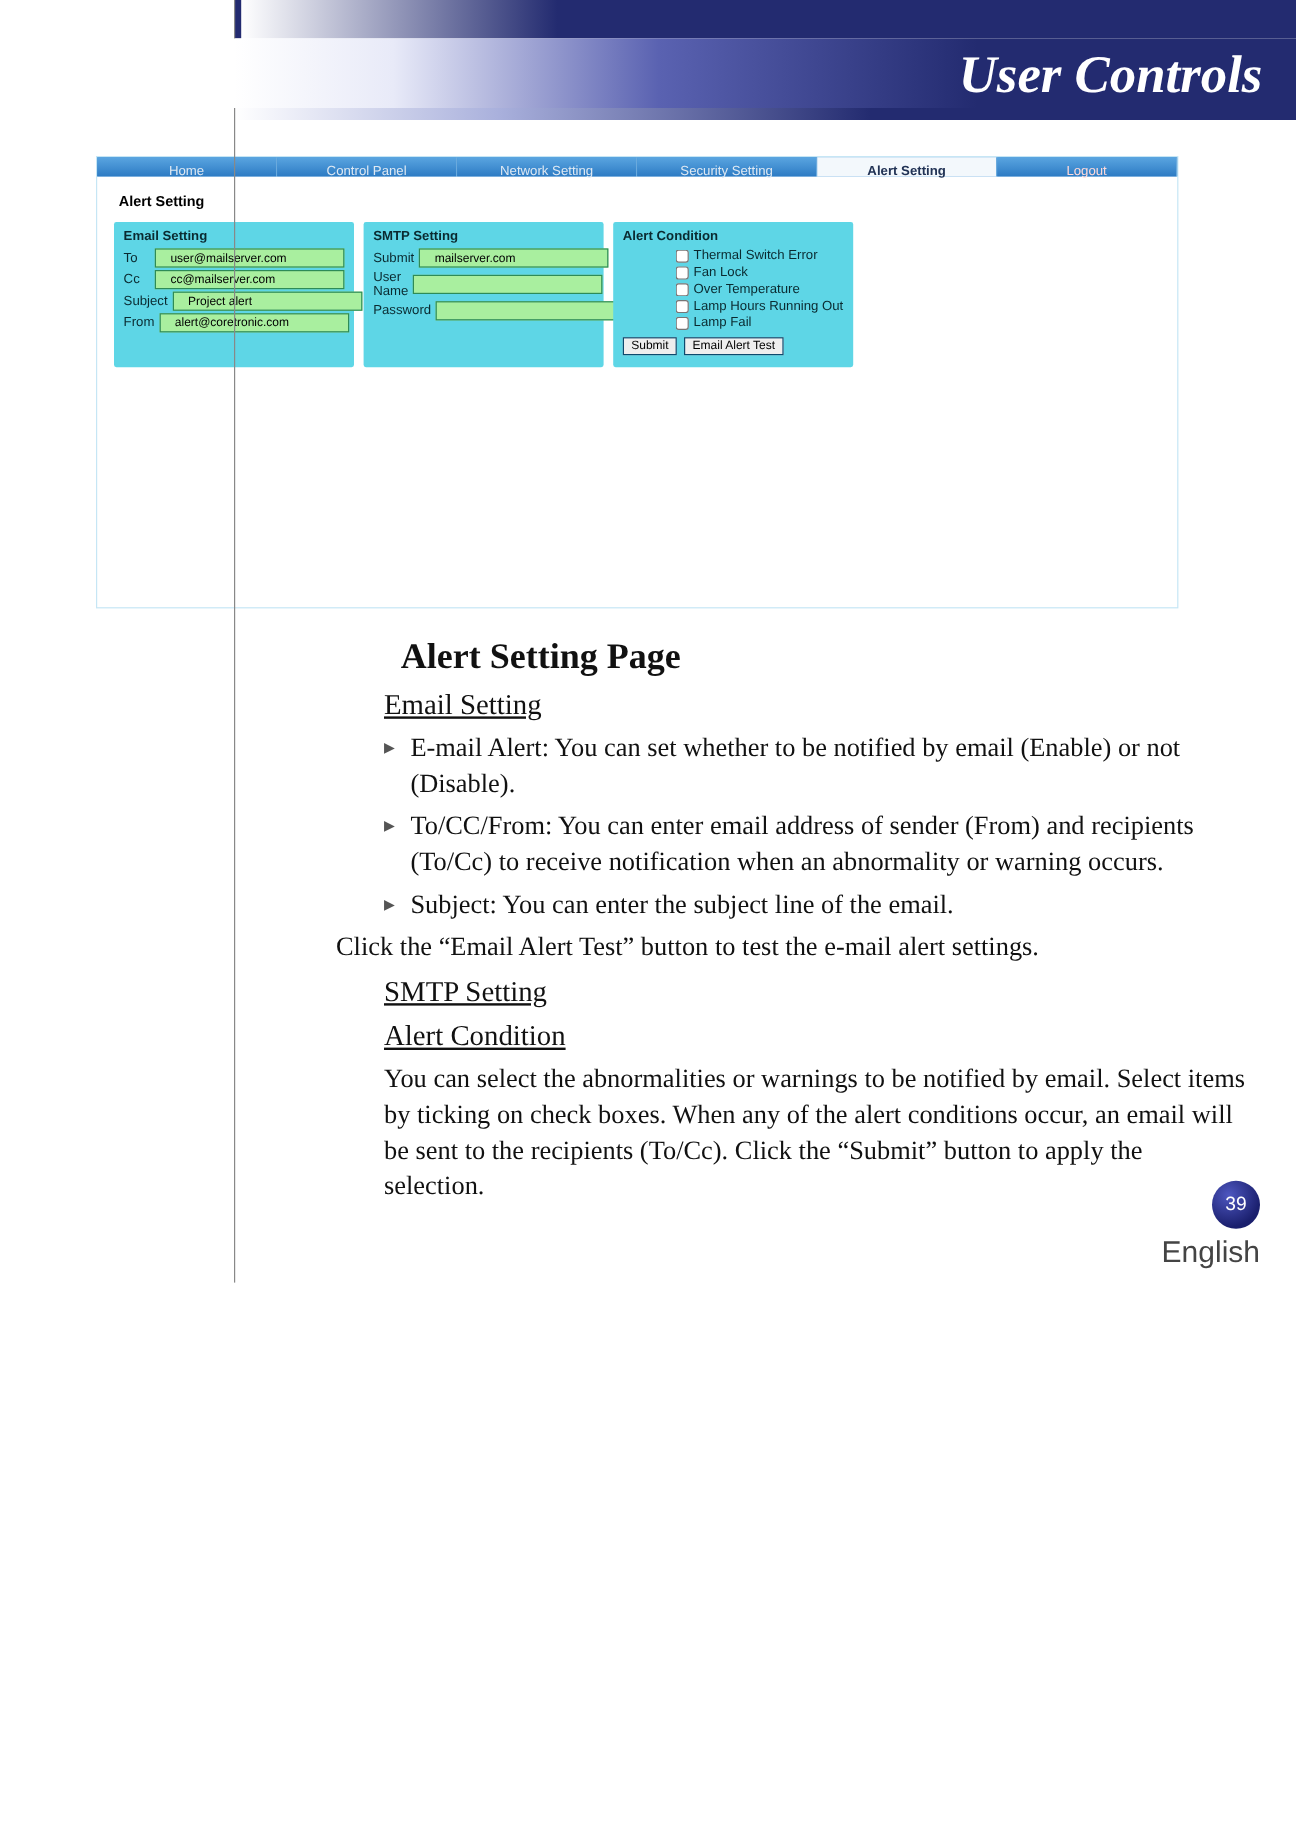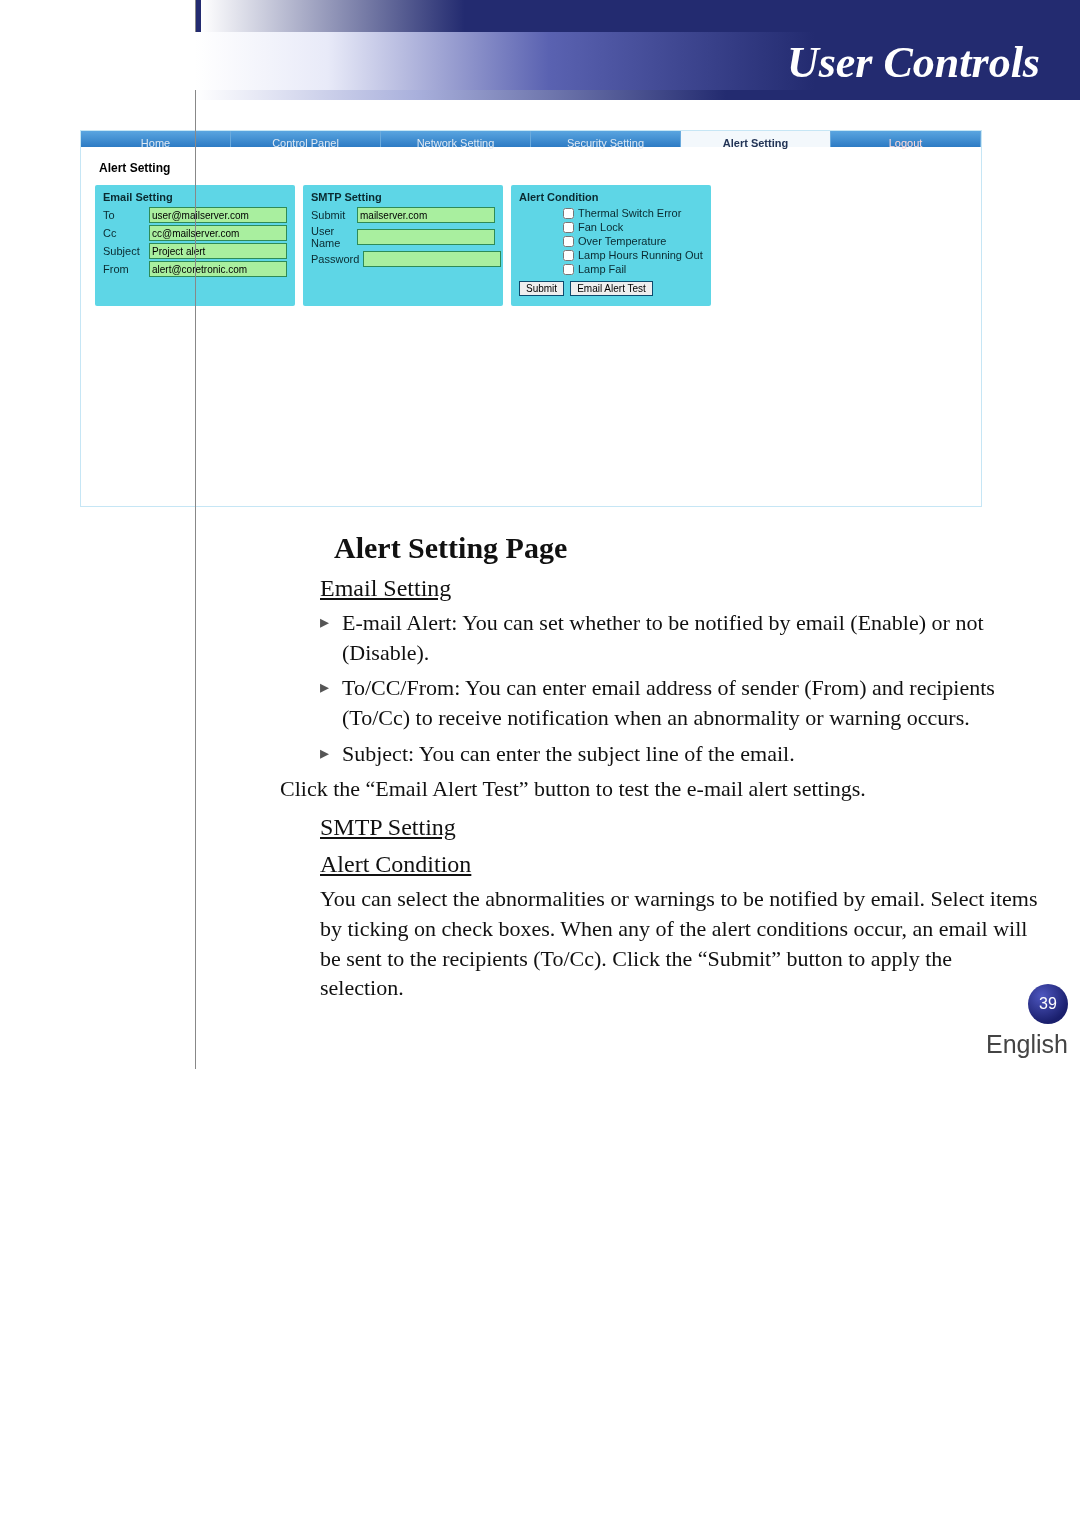--- a/index.html
+++ b/index.html
@@ -23,21 +23,21 @@
     margin-left: 195px;
   }
   .sub-bar {
     height: 58px;
     background: linear-gradient(to right, #ffffff 0%, #e8eaf8 15%, #5a62b1 40%, #232b70 70%, #232b70 100%);
     margin-left: 195px;
     position: relative;
   }
   .sub-bar-title {
     position: absolute;
-    right: 40px;
+    right: 28px;
     top: 5px;
     color: #fff;
     font-size: 44px;
     font-style: italic;
     font-weight: bold;
     font-family: Georgia, serif;
   }
   .thin-bar {
     height: 10px;
     background: linear-gradient(to right, #ffffff 0%, #a9b0dc 25%, #232b70 60%, #232b70 100%);
@@ -119,21 +119,21 @@
     gap: 4px;
   }
   .plabel { width: 50px; }
   .plabel.sm { width: 62px; }
   .pinput {
     flex: 1;
     background: #a9ef9f;
     border: 1px solid #2e8b57;
     height: 14px;
     font-size: 10px;
-    padding: 0 2px;
+    padding: 0 12px;
     font-family: Arial, sans-serif;
   }
   .chk {
     display: flex;
     align-items: center;
     gap: 4px;
     margin: 2px 0;
     padding-left: 44px;
   }
   .chk input { margin:0; width:11px; height:11px; }
@@ -186,21 +186,21 @@
     position: absolute;
     left: 0;
     top: 2px;
     color: #555;
     font-size: 18px;
   }
 
   
   .footer {
     position: absolute;
-    right: 12px;
+    right: 30px;
     bottom: 10px;
     text-align: right;
   }
   .page-dot {
     width: 40px;
     height: 40px;
     border-radius: 50%;
     background: radial-gradient(circle at 35% 30%, #4e57c0, #1a1f6d 70%);
     color: #fff;
     font-family: Arial, sans-serif;

